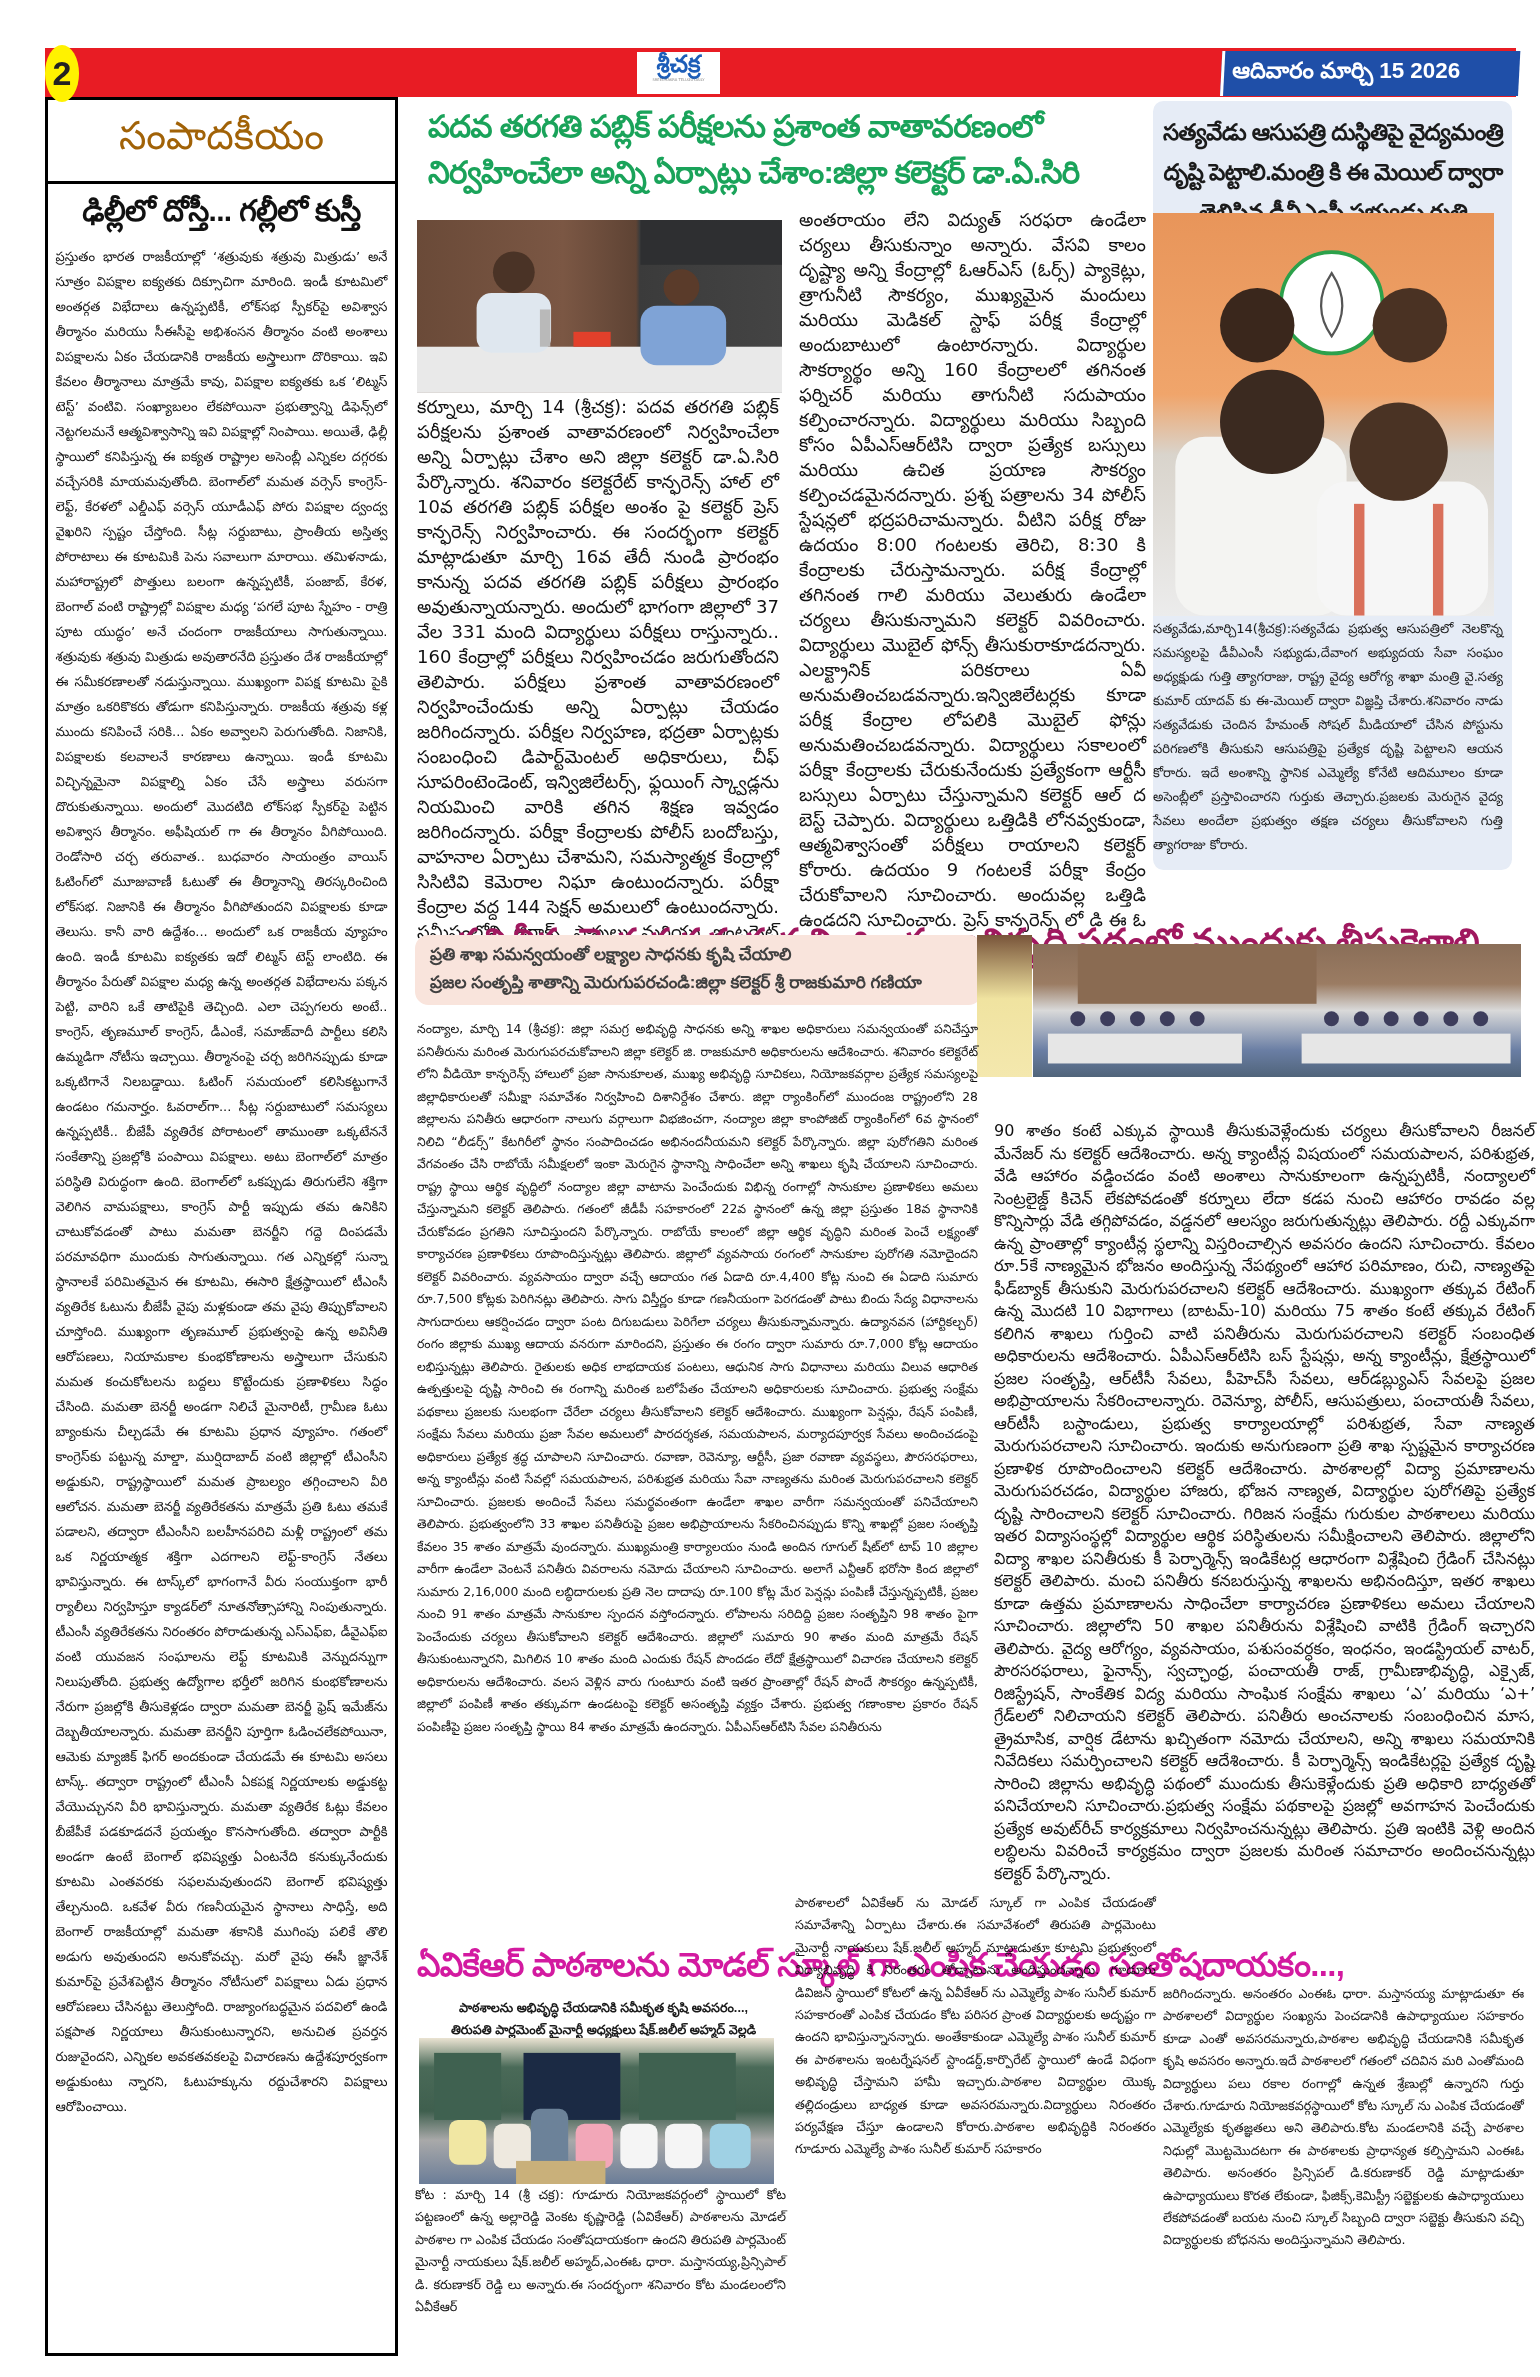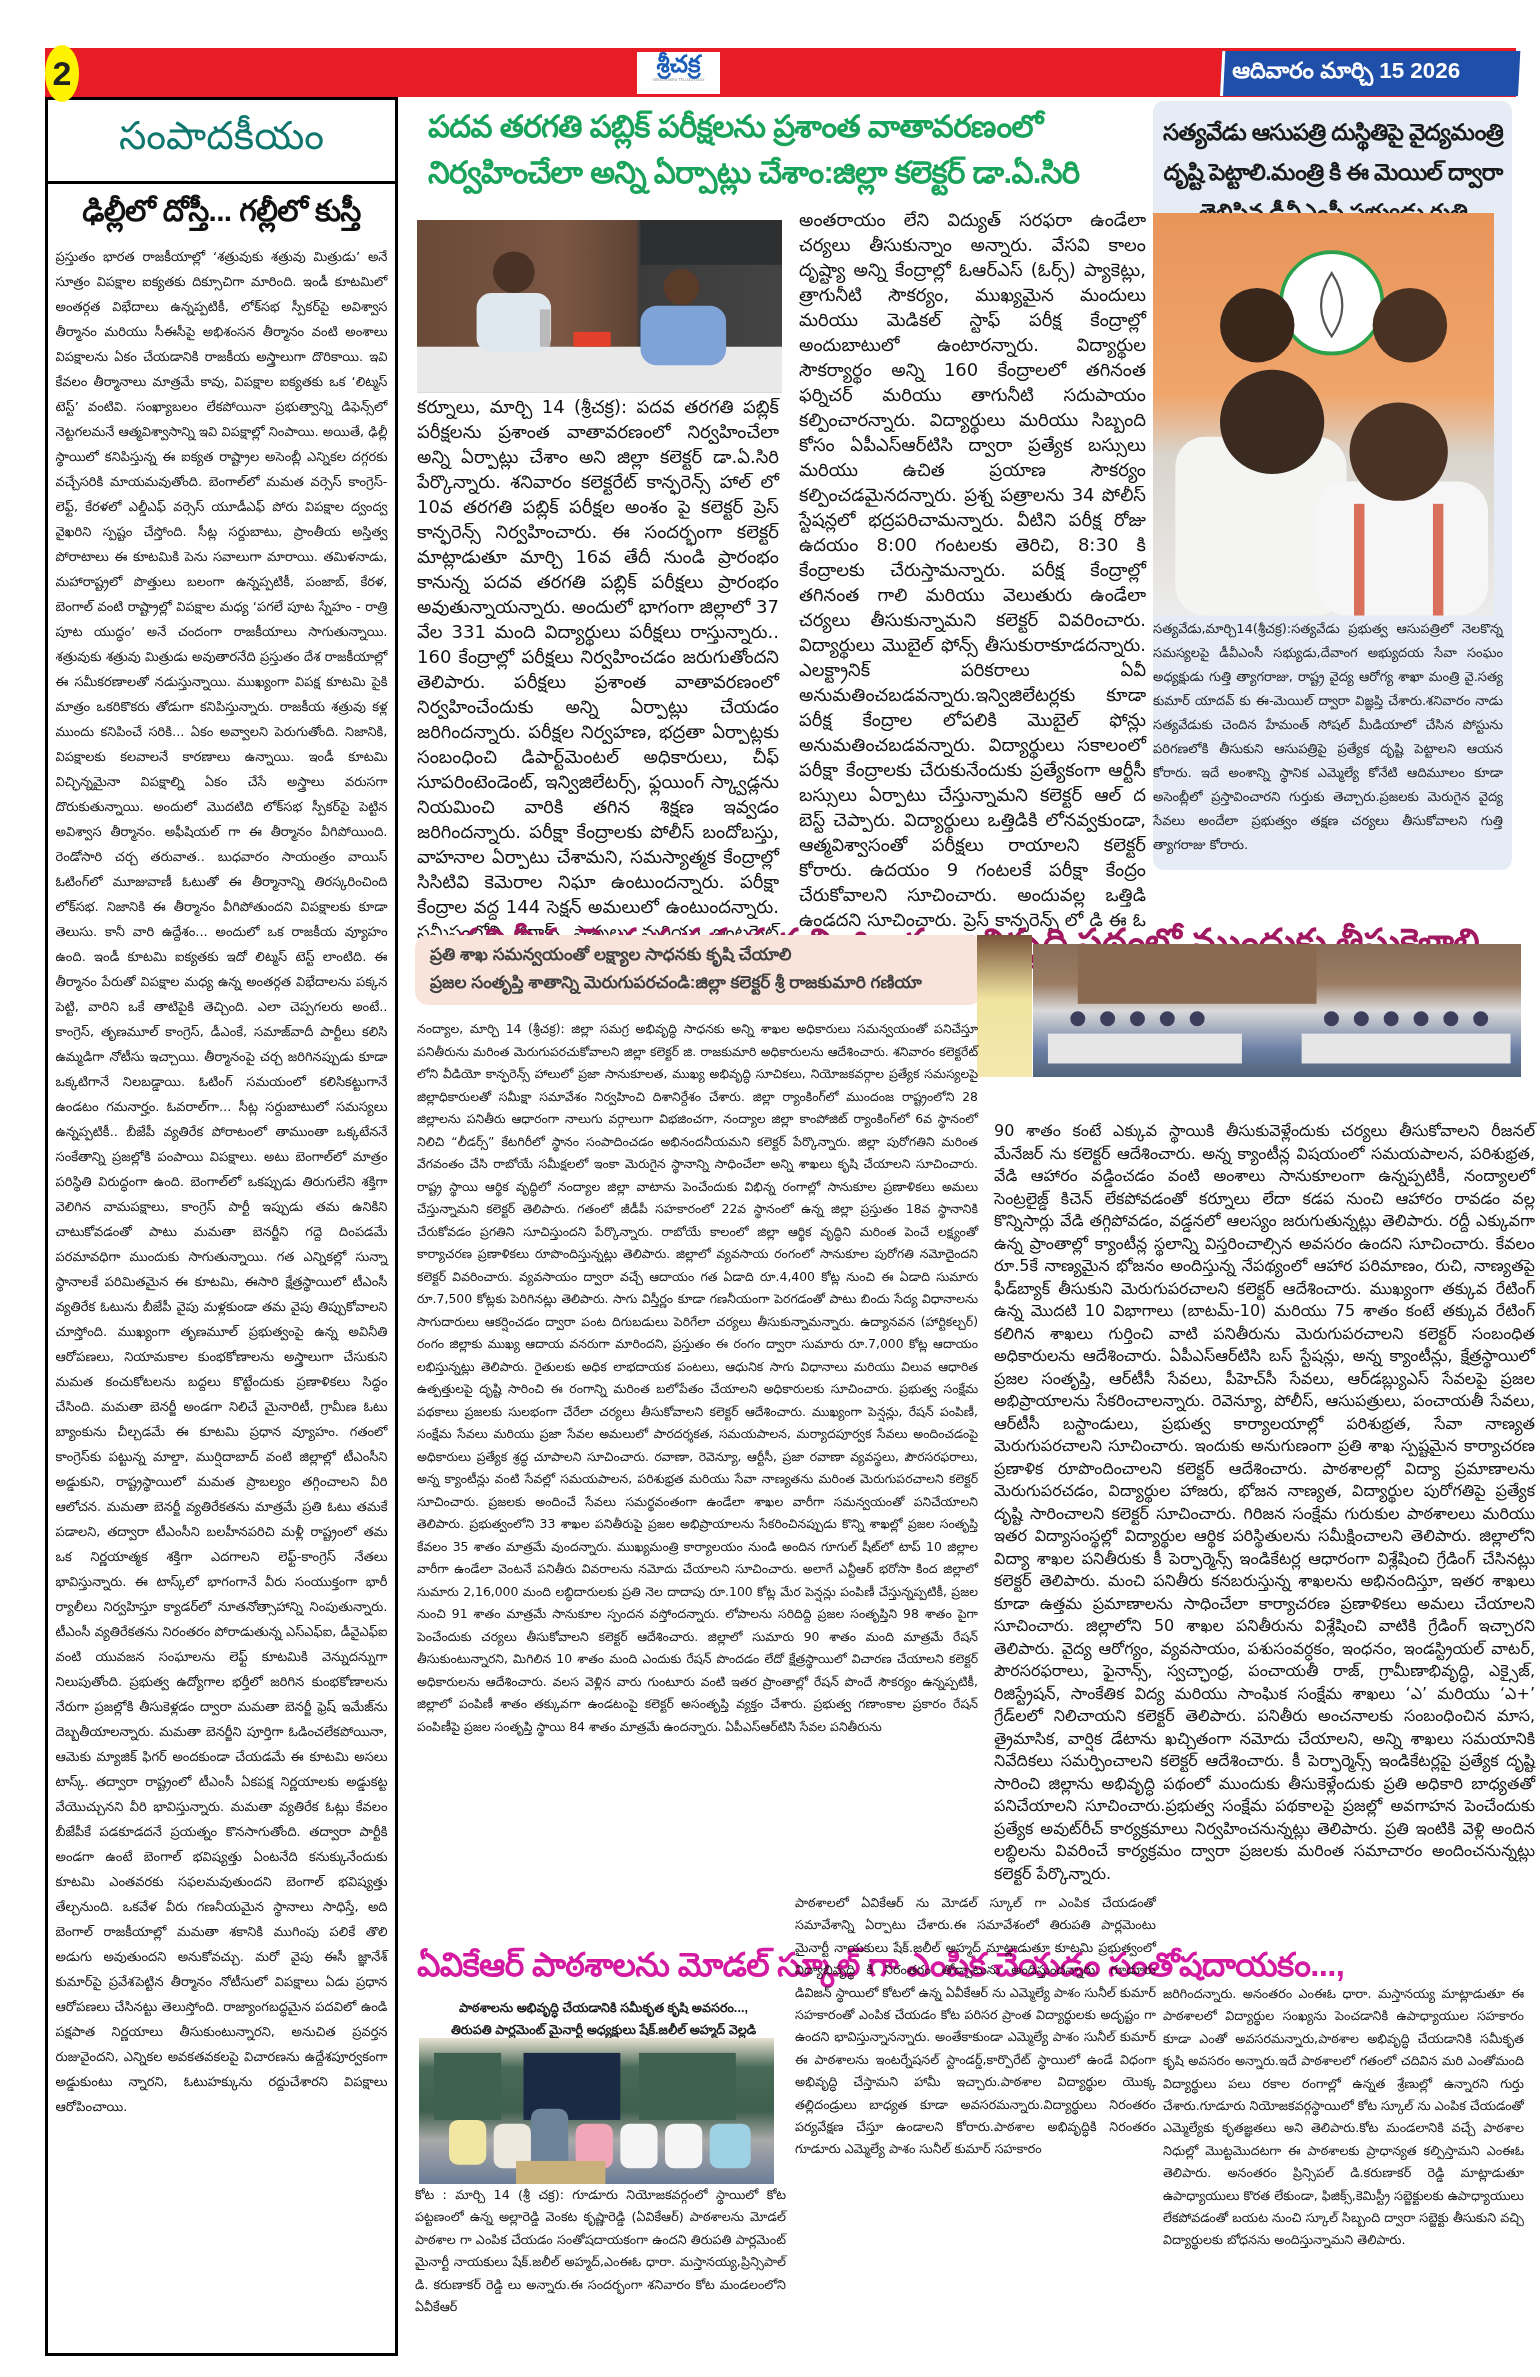--- a/index.html
+++ b/index.html
@@ -19,21 +19,21 @@
   .date-badge { left:1220px; top:51px; width:295px; height:45px; background:#1f4fa8;
                 border-left:3px solid #ffffff; transform:skewX(-3deg); transform-origin:bottom left;
                 display:flex; align-items:center; }
   .date-badge span { transform:skewX(3deg); font:bold 22.4px "Liberation Sans",sans-serif;
                      color:#ffffff; margin-left:7.5px; }
 
   
   .editorial { left:45px; top:97px; width:353px; height:2259px; border:3px solid #000;
                border-top:3px solid #000; box-sizing:border-box; }
   .ed-title { height:81px; border-bottom:3px solid #000; display:flex; align-items:center; justify-content:center;
-              font:39px "DejaVu Serif",serif; color:#0f766e; }
+              font:39px "DejaVu Serif",serif; color:#a16207; }
   .ed-headline { padding:10.4px 6px 6px; text-align:center; font:bold 30px "Liberation Sans",sans-serif; color:#111;
                  letter-spacing:-0.7px; }
   .ed-body { padding:3px 7.5px; font-size:13px; line-height:25px; text-align:justify; color:#111; }
 
   
   .a1-head { left:428px; top:104px; width:716px; font:bold 31px "Liberation Sans",sans-serif;
              color:#1aa35a; line-height:46px; letter-spacing:-0.7px; }
   .a1-photo { left:417px; top:220px; width:365px; height:173px;
               background:linear-gradient(90deg,#6a4a38 0%,#7b5744 40%,#5e4334 60%,#3b3b3b 61%,#444 100%); overflow:hidden; }
   .col { font-size:18px; line-height:25px; text-align:justify; color:#111; }

